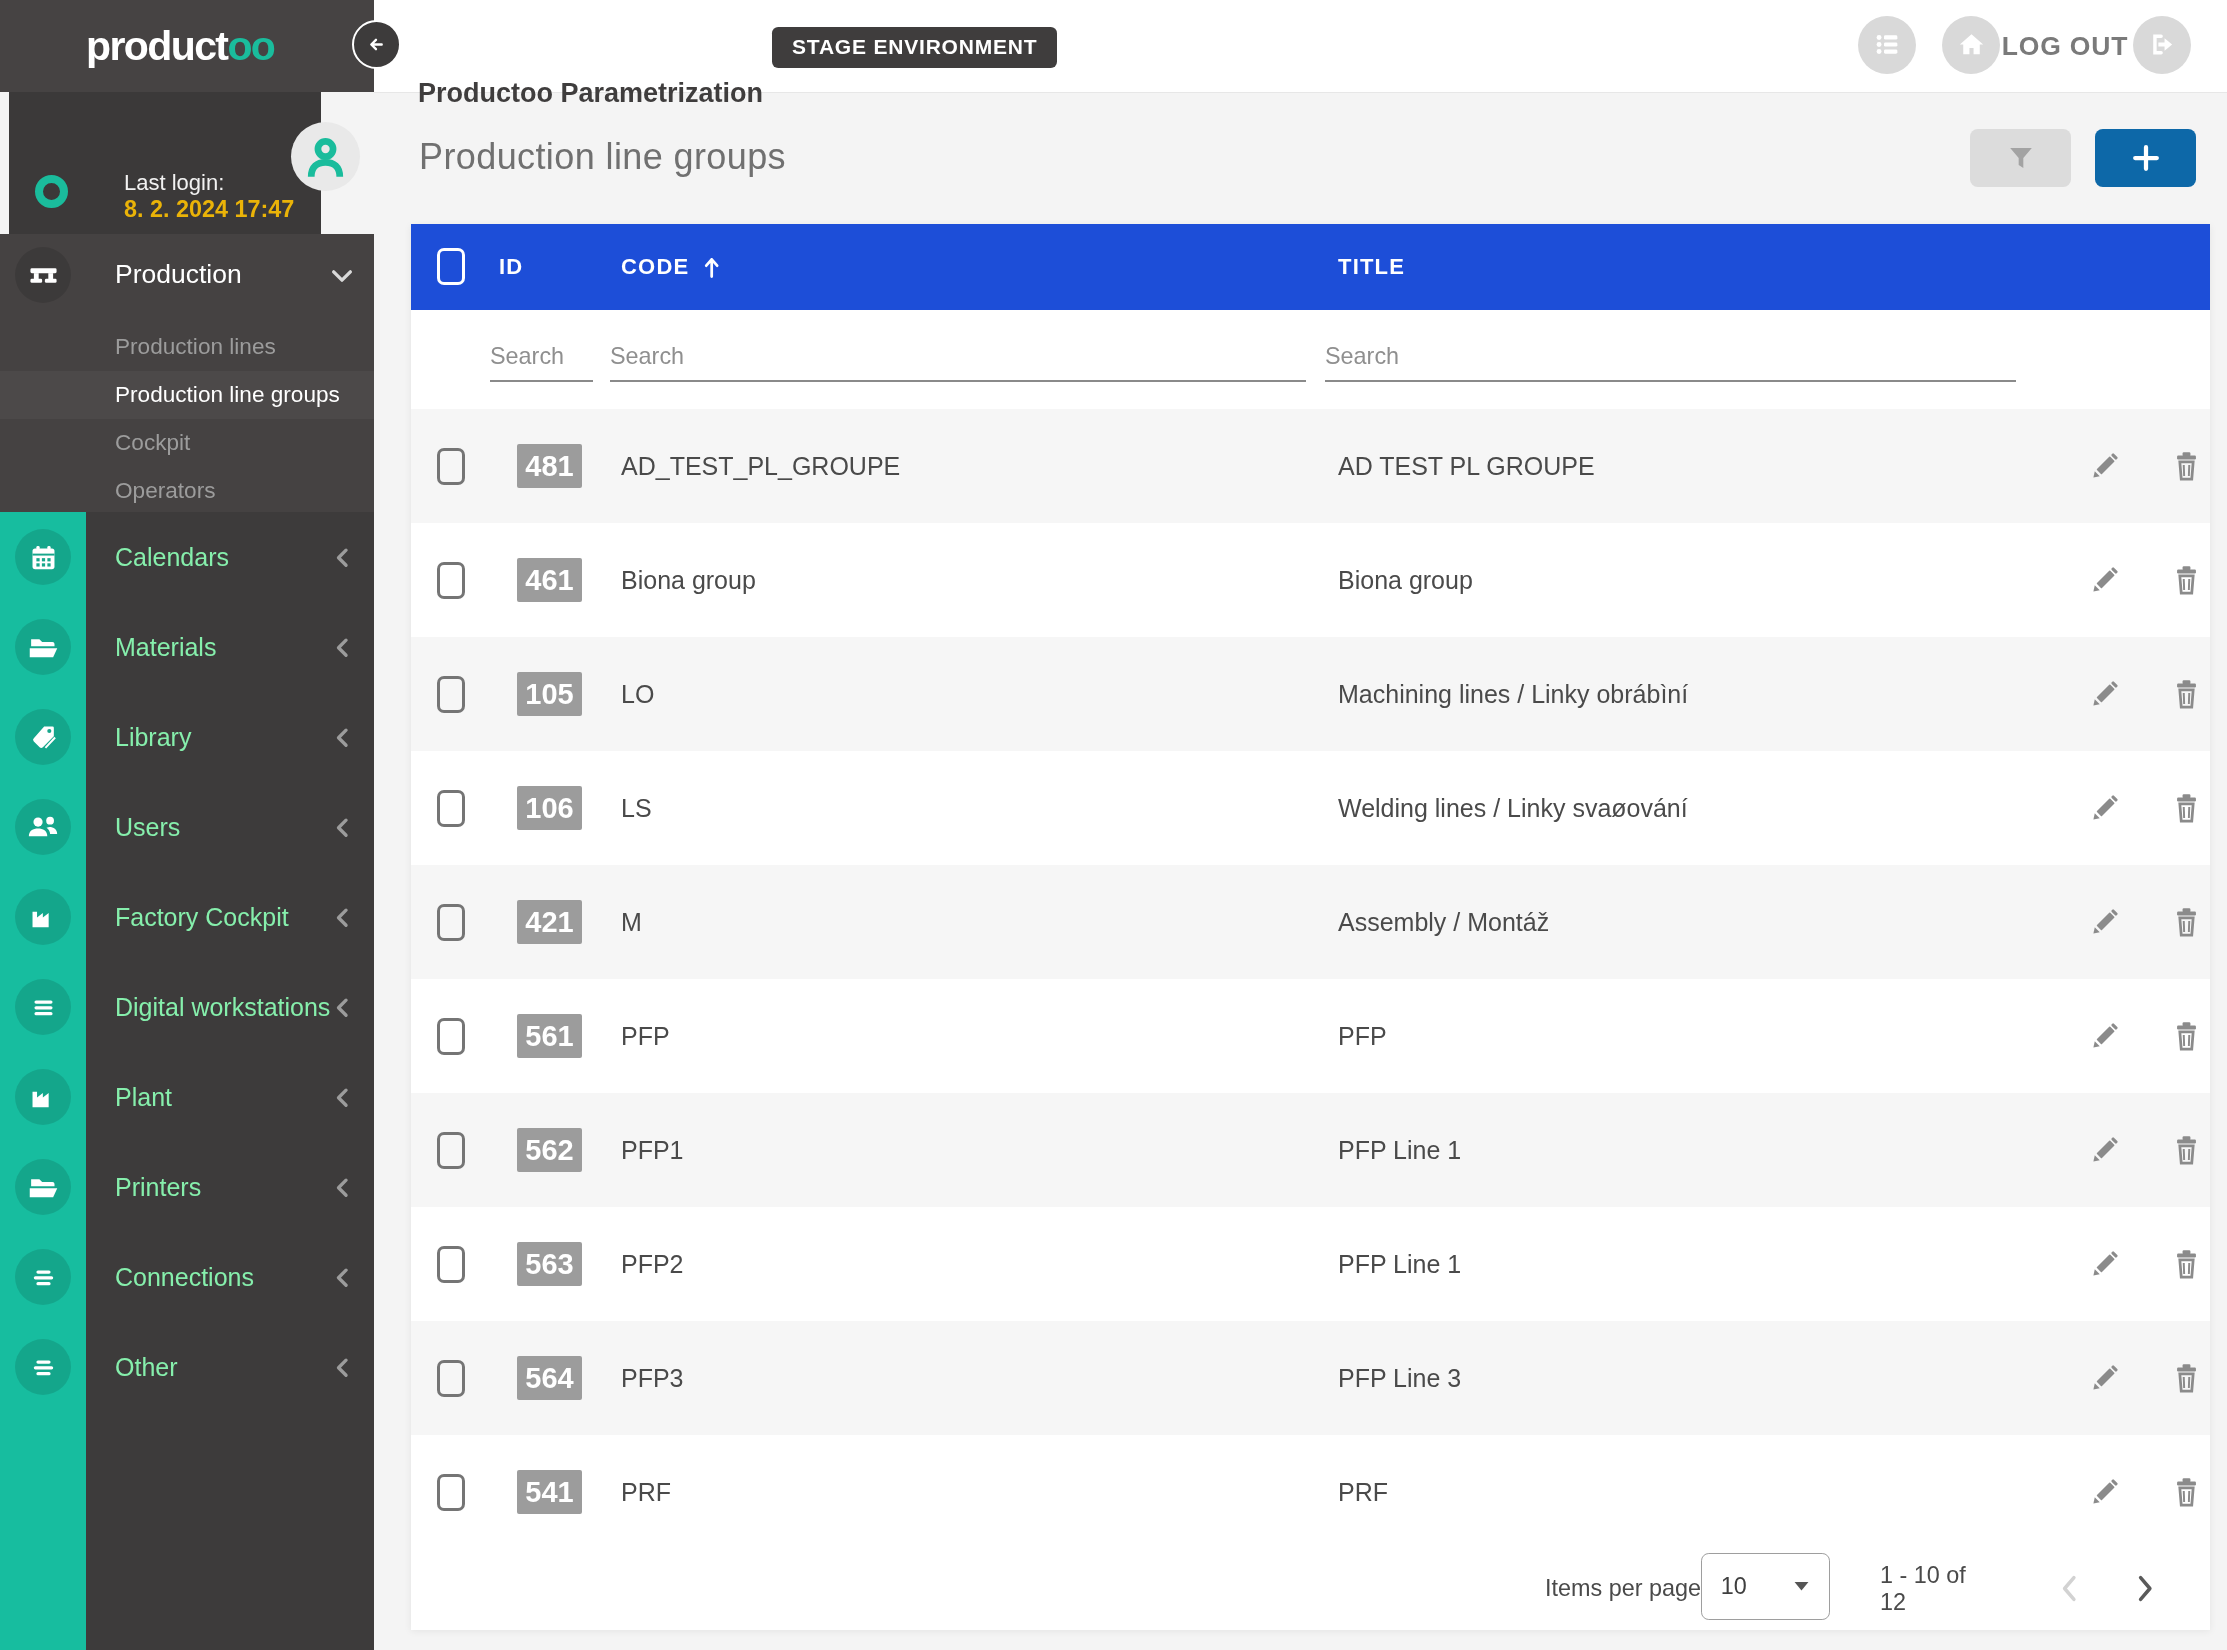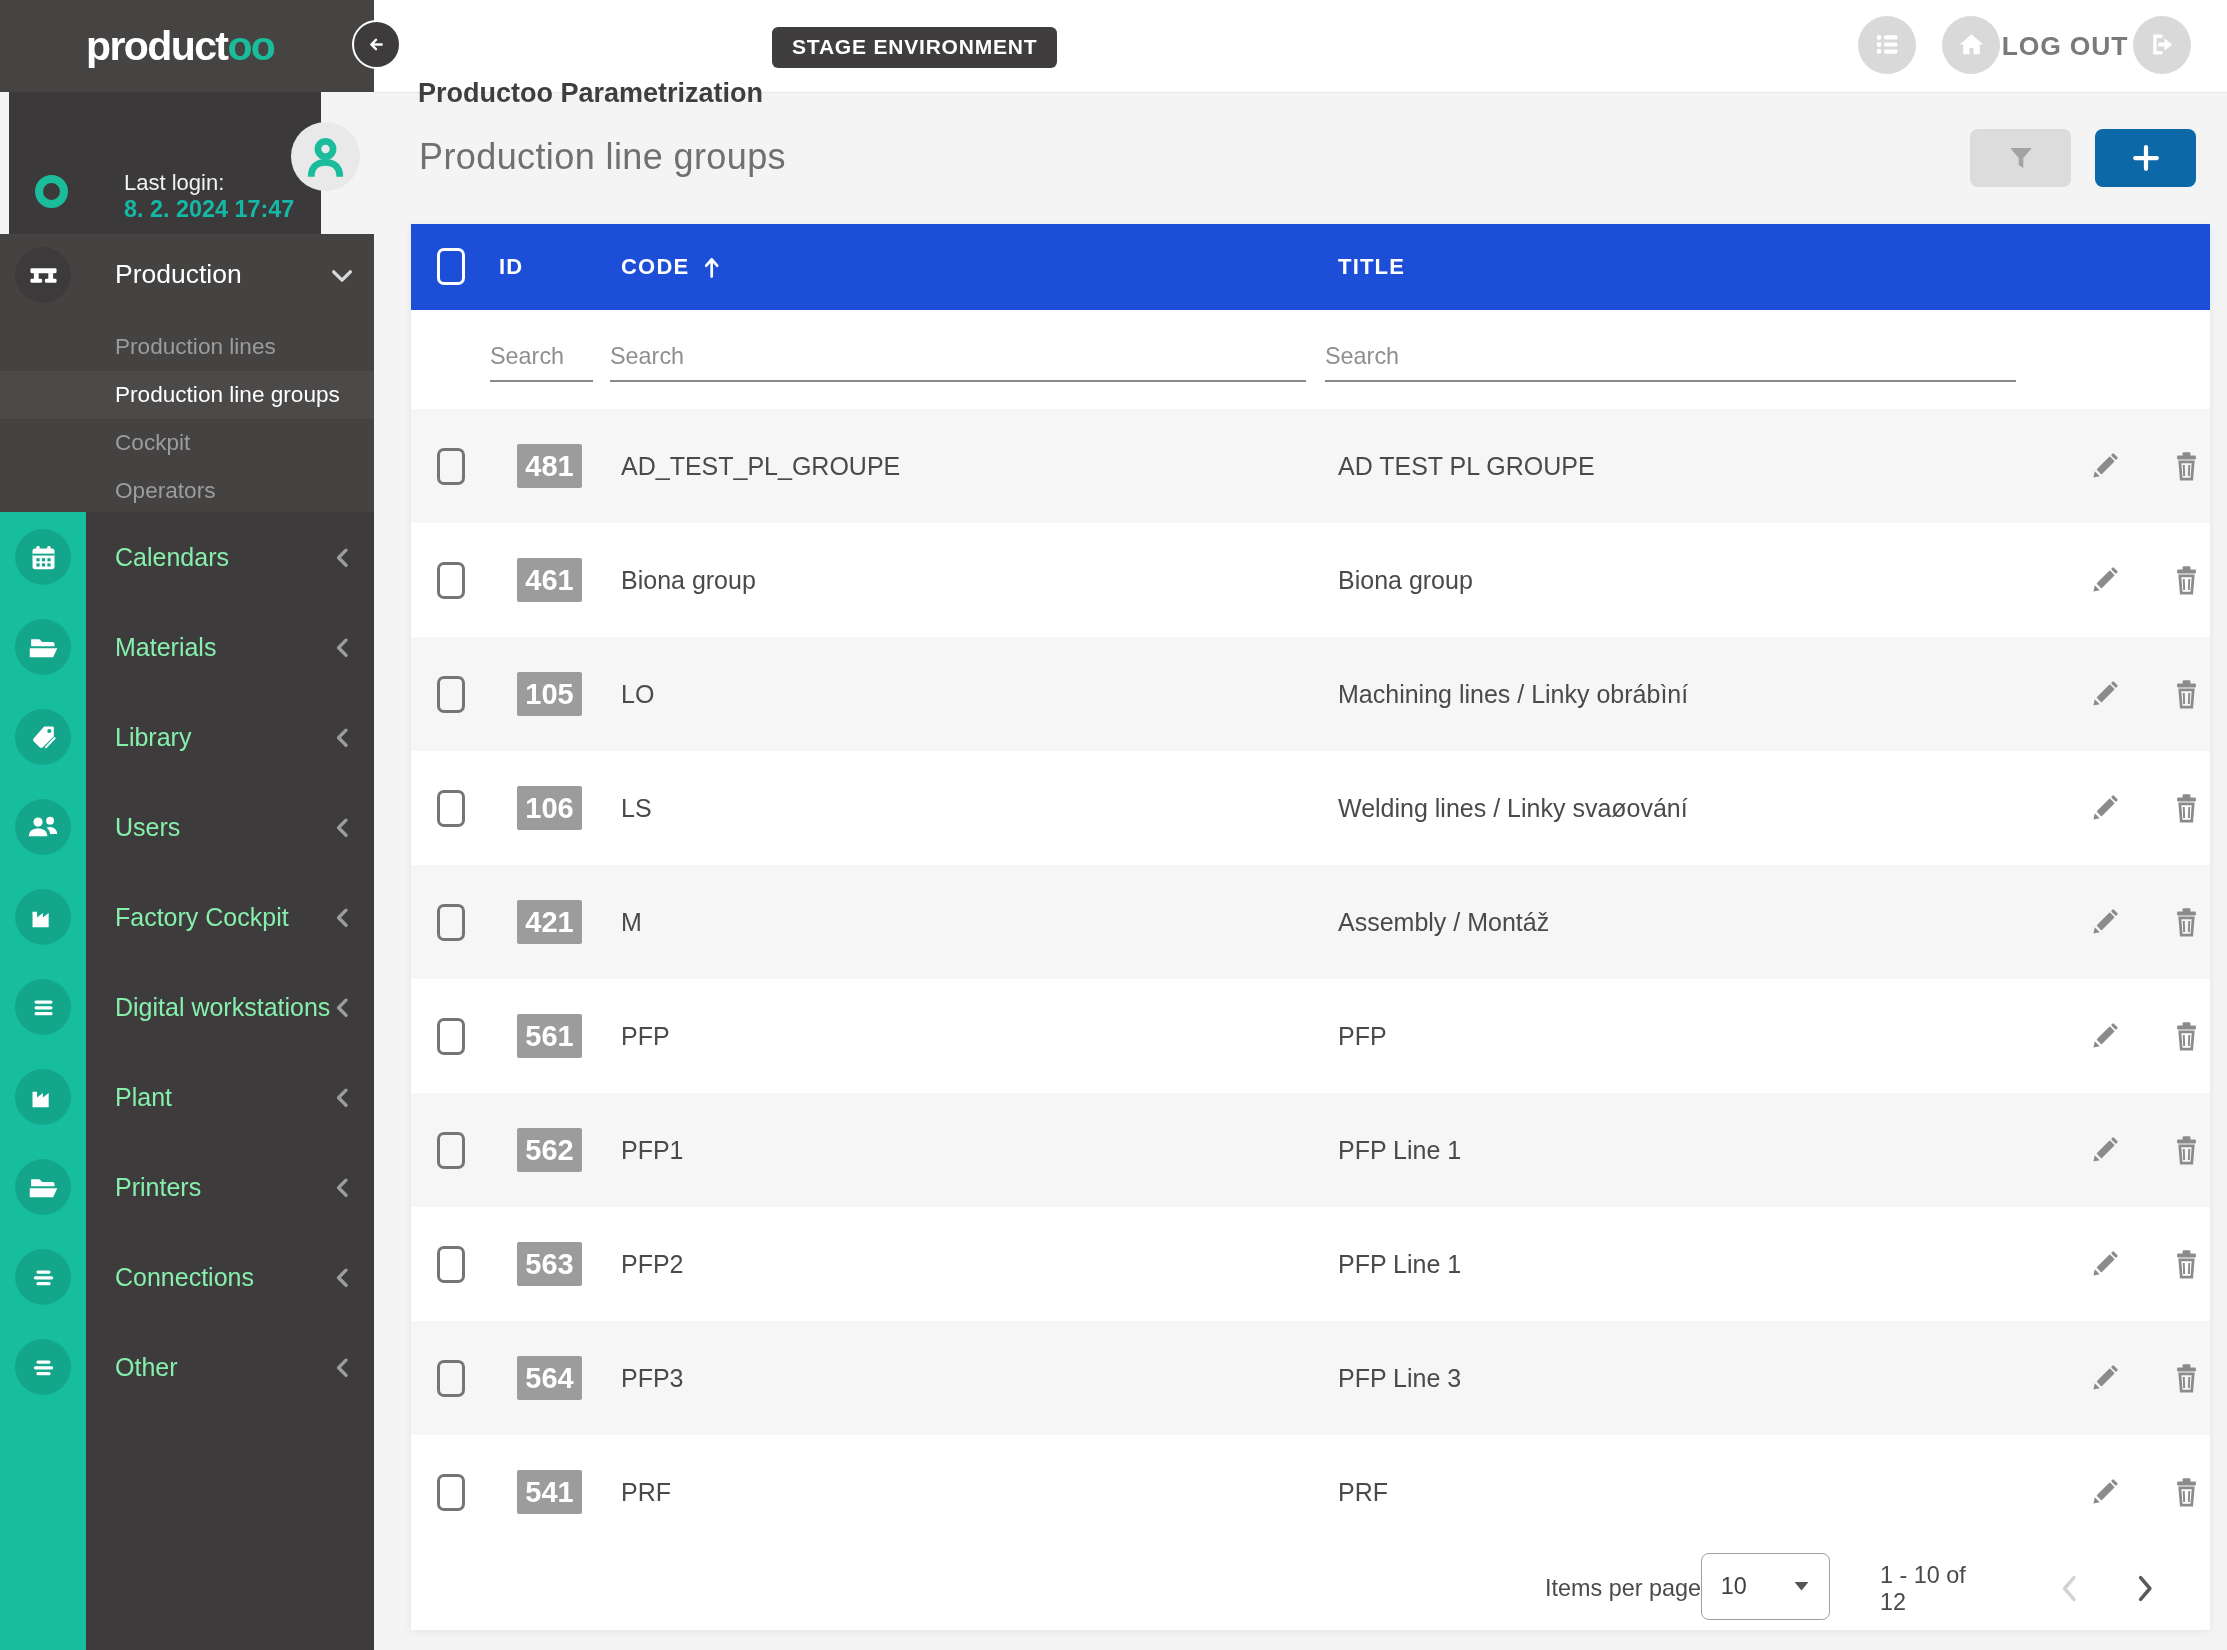--- a/index.html
+++ b/index.html
@@ -22,21 +22,21 @@
   .logout-label{position:absolute;left:1995px;top:0;height:92px;width:140px;display:flex;align-items:center;justify-content:center;
                 font-size:26.5px;font-weight:600;color:#7a7a7a;letter-spacing:0.8px;}
   
   .sidebar{position:absolute;left:0;top:234px;bottom:0;width:374px;background:#3d3b3b;}
   .rail{position:absolute;left:0;top:0;bottom:0;width:86px;background:#17bd9f;}
   .user-block{position:absolute;left:9px;top:92px;width:312px;height:142px;background:#3b3939;z-index:5;}
   .ring-icon{position:absolute;left:26px;top:83px;width:17px;height:17px;border:8.6px solid #1abc9c;border-radius:50%;}
   .avatar{position:absolute;left:282px;top:30px;width:69px;height:69px;border-radius:50%;background:#e9e9e9;
           display:flex;align-items:center;justify-content:center;}
   .last-login-label{position:absolute;left:115px;top:78px;font-size:22px;color:#f2f2f2;}
-  .last-login-value{position:absolute;left:115px;top:104px;font-size:23.4px;font-weight:700;color:#14b8a6;}
+  .last-login-value{position:absolute;left:115px;top:104px;font-size:23.4px;font-weight:700;color:#eab308;}
   .prod-panel{position:absolute;left:0;top:0;width:374px;height:278px;background:#454242;}
   .prod-header{position:absolute;left:0;top:0;width:374px;height:81px;}
   .prod-header .label{position:absolute;left:115px;top:0;height:81px;display:flex;align-items:center;
                       font-size:26.5px;color:#fff;}
   .prod-header .chev{position:absolute;right:17px;top:26.5px;}
   .icon-circle{position:absolute;left:15px;width:56px;height:56px;border-radius:50%;background:rgba(0,0,0,0.12);
                display:flex;align-items:center;justify-content:center;}
   .submenu{position:absolute;left:0;top:89px;width:374px;}
   .submenu-item{height:48px;display:flex;align-items:center;padding-left:115px;font-size:22.6px;color:#9c9c9c;}
   .submenu-item.active{color:#fff;background:rgba(255,255,255,0.04);}

